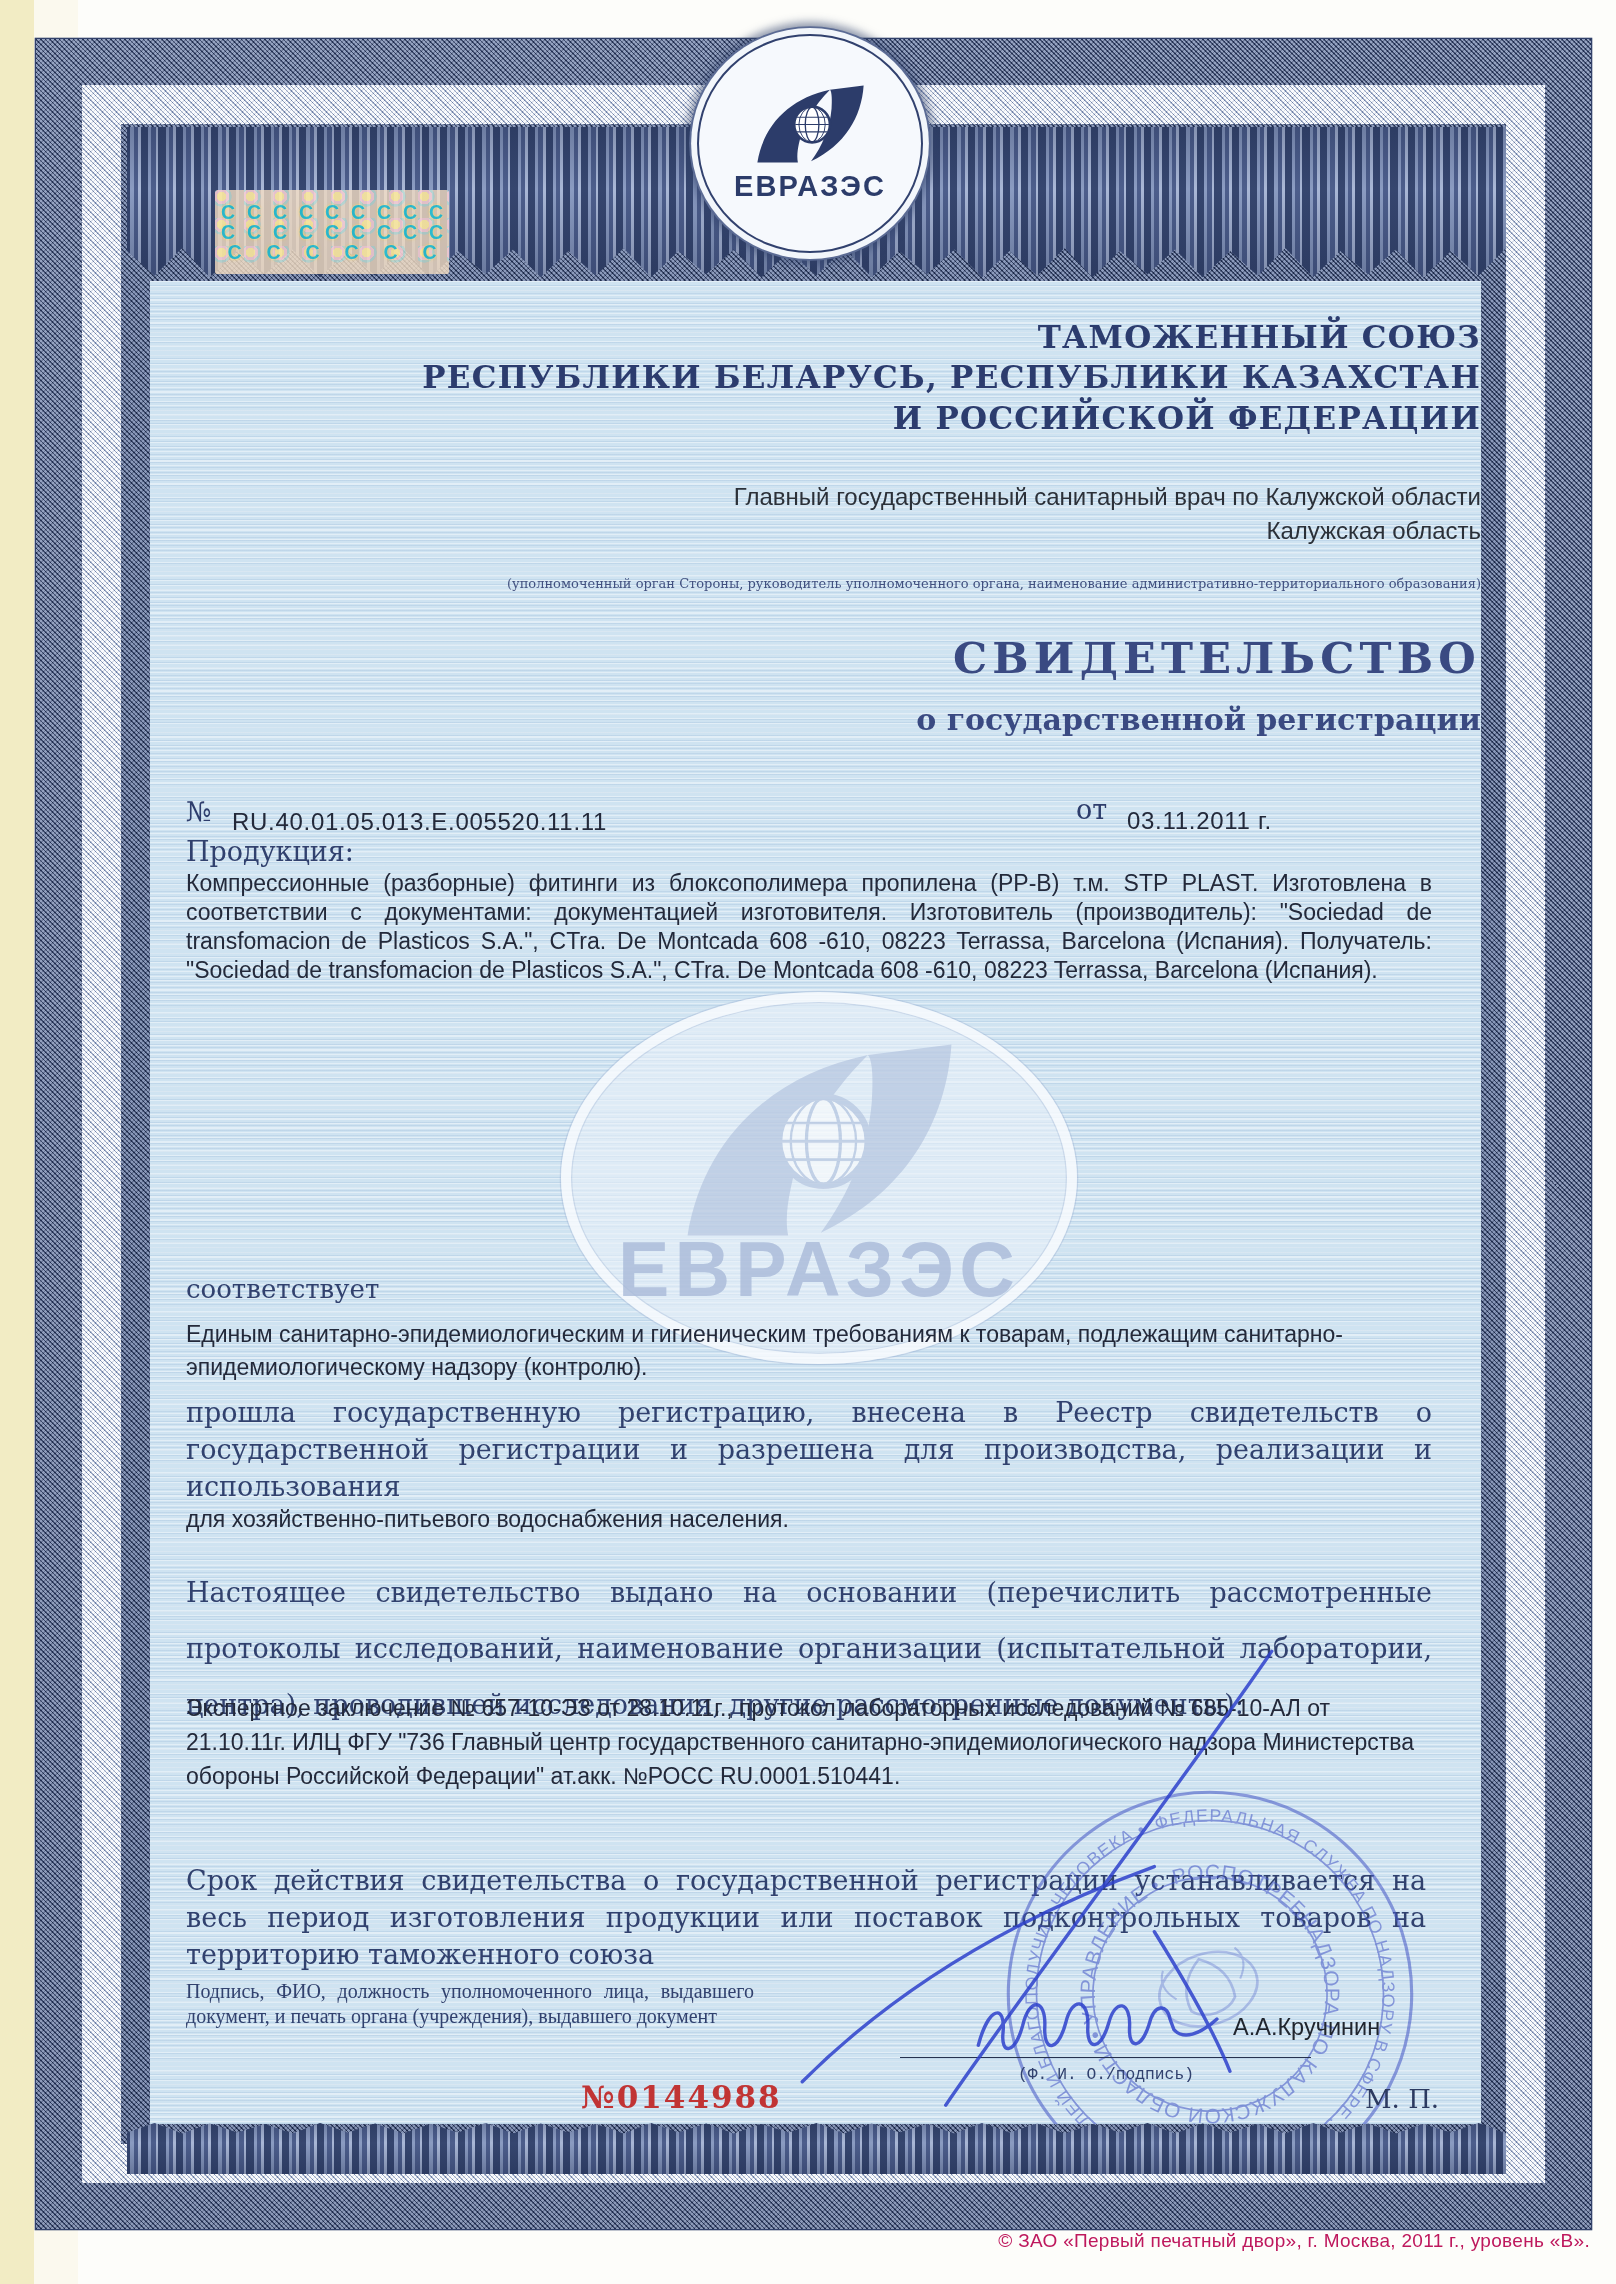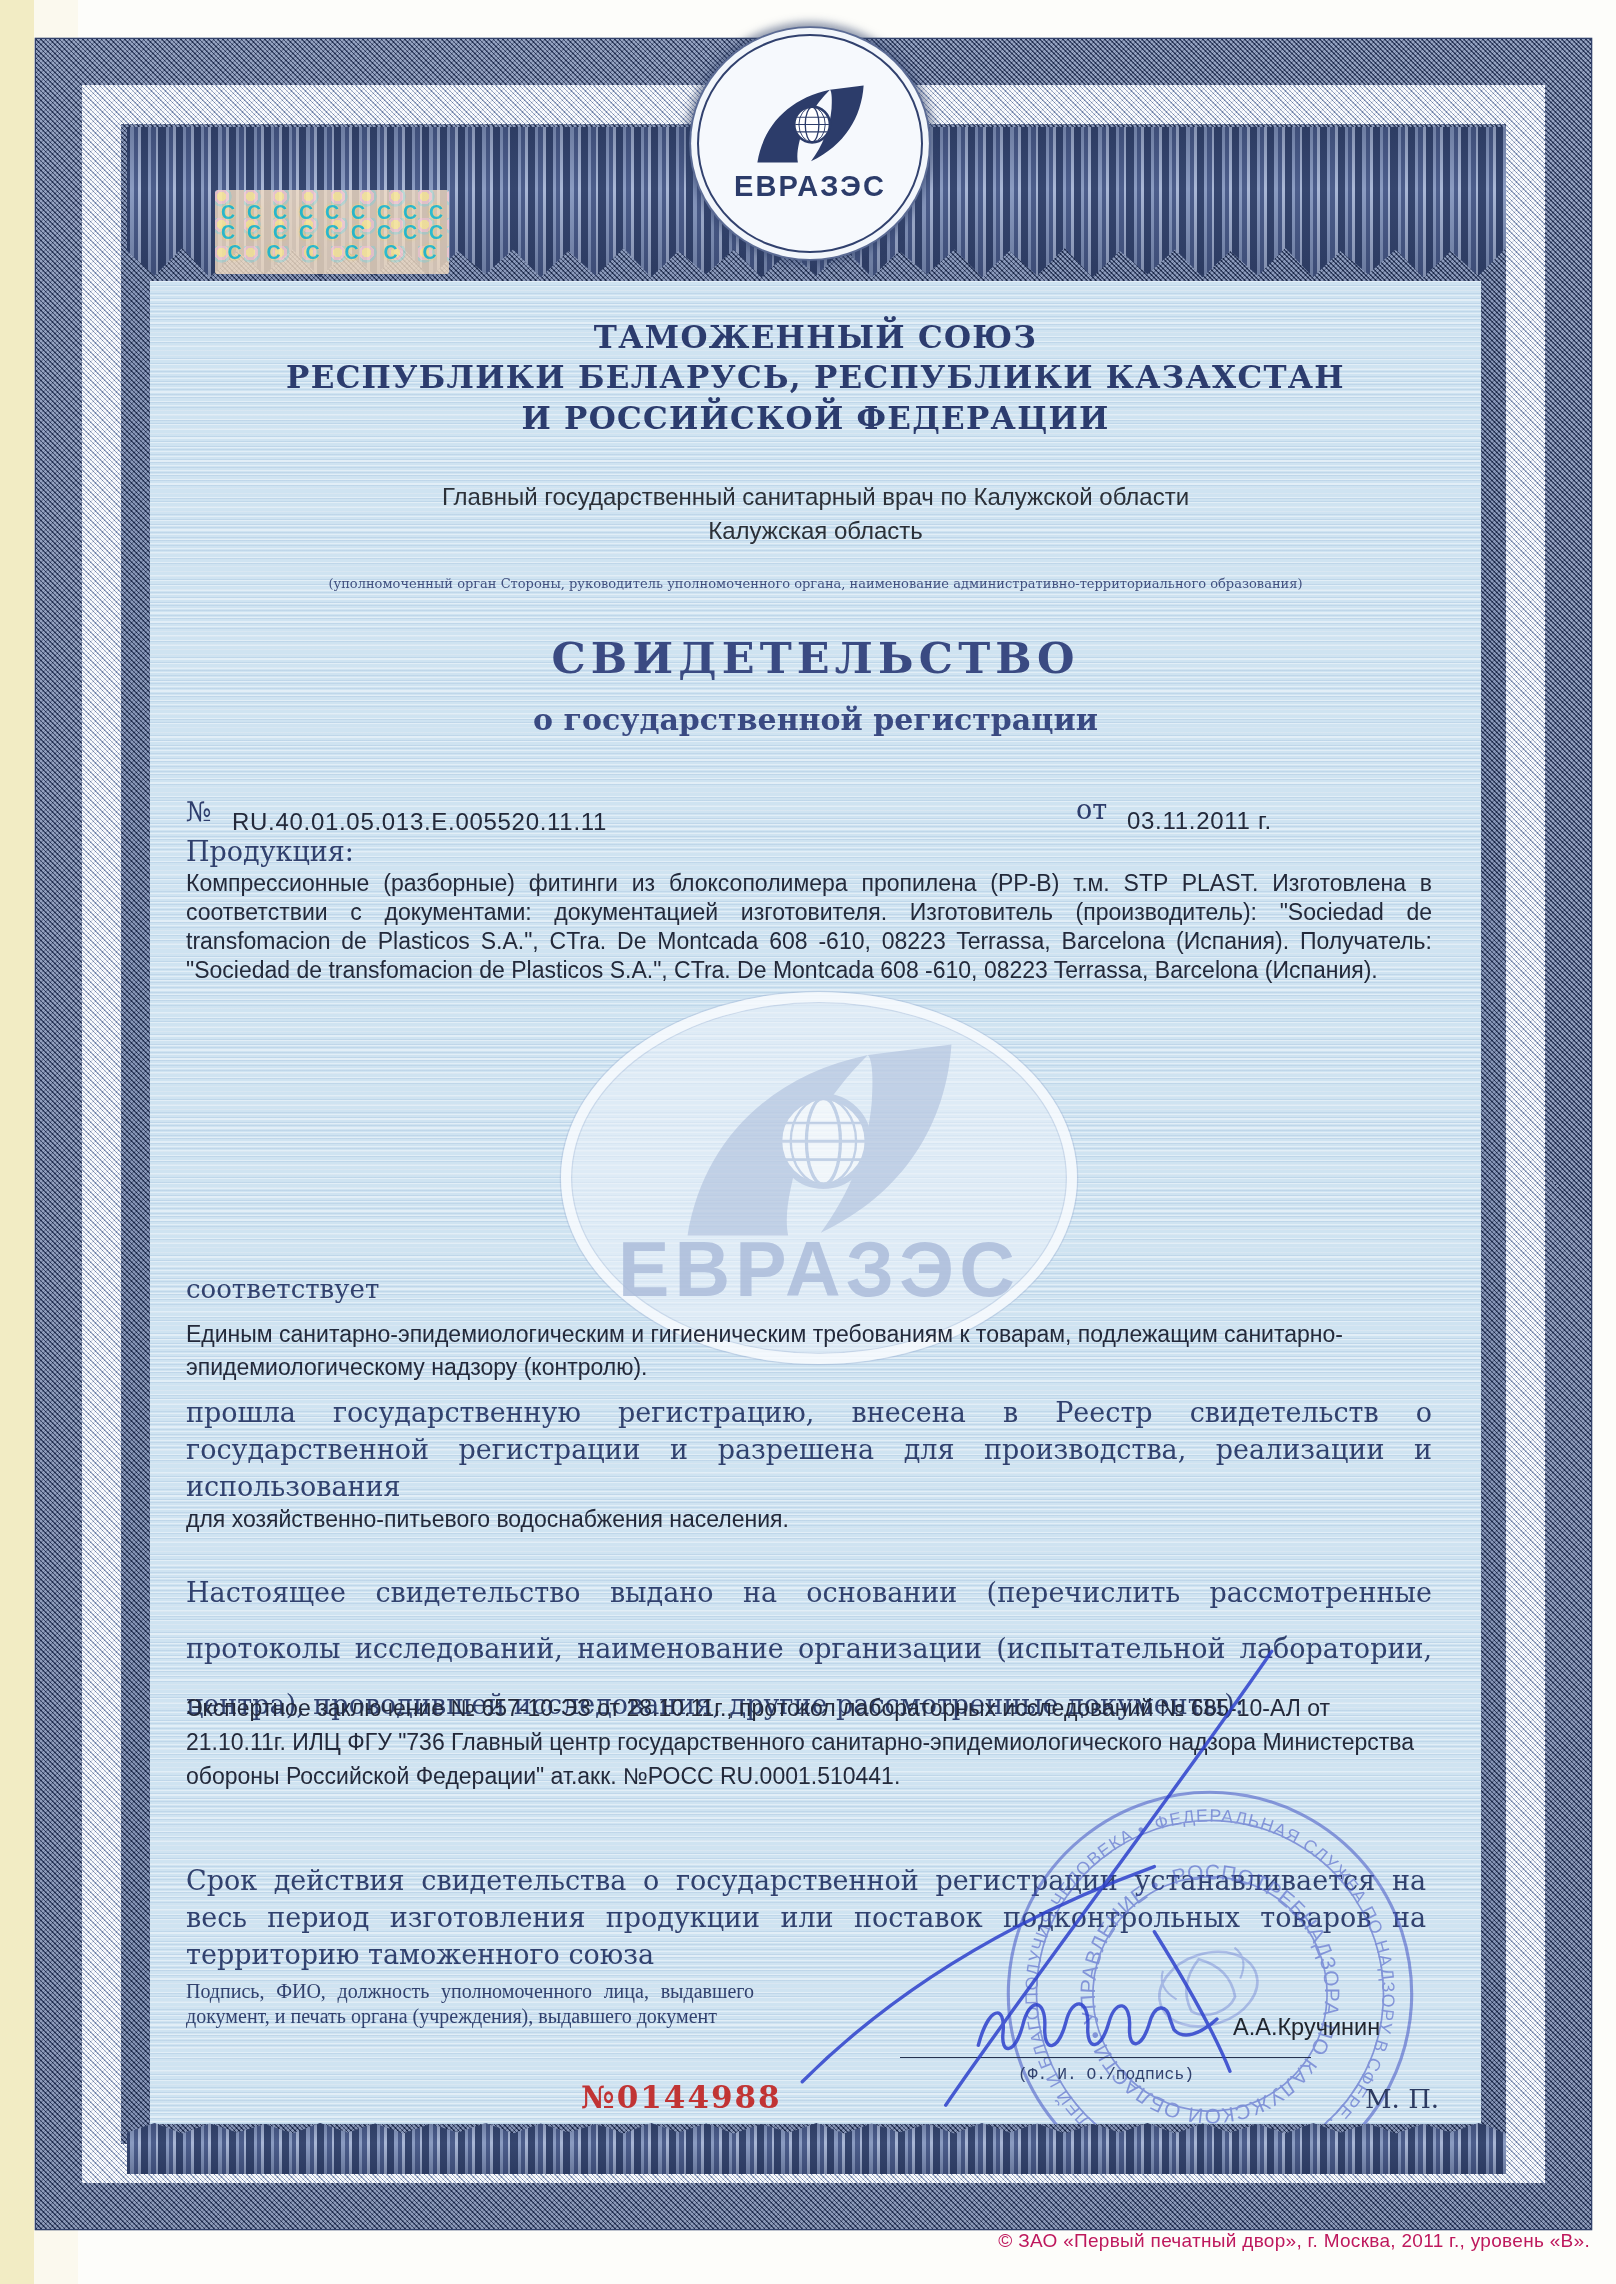--- a/index.html
+++ b/index.html
@@ -34,21 +34,21 @@
     clip-path:polygon(0 0,100% 0,100% 78%,98% 96%,96% 80%,94% 97%,92% 79%,90% 95%,88% 80%,86% 97%,84% 78%,82% 96%,80% 80%,78% 97%,76% 79%,74% 95%,72% 80%,70% 97%,68% 78%,66% 96%,64% 80%,62% 97%,60% 79%,58% 95%,56% 80%,54% 97%,52% 78%,50% 96%,48% 80%,46% 97%,44% 79%,42% 95%,40% 80%,38% 97%,36% 78%,34% 96%,32% 80%,30% 97%,28% 79%,26% 95%,24% 80%,22% 97%,20% 78%,18% 96%,16% 80%,14% 97%,12% 79%,10% 95%,8% 80%,6% 97%,4% 78%,2% 96%,0 80%);}
   .curtain-bottom{top:2122px;height:52px;
     clip-path:polygon(0 100%,0 20%,2% 2%,4% 22%,6% 3%,8% 20%,10% 4%,12% 22%,14% 2%,16% 20%,18% 3%,20% 22%,22% 4%,24% 20%,26% 2%,28% 22%,30% 3%,32% 20%,34% 4%,36% 22%,38% 2%,40% 20%,42% 3%,44% 22%,46% 4%,48% 20%,50% 2%,52% 22%,54% 3%,56% 20%,58% 4%,60% 22%,62% 2%,64% 20%,66% 3%,68% 22%,70% 4%,72% 20%,74% 2%,76% 22%,78% 3%,80% 20%,82% 4%,84% 22%,86% 2%,88% 20%,90% 3%,92% 22%,94% 4%,96% 20%,98% 2%,100% 22%,100% 100%);}
   
   .content{position:absolute;left:150px;top:281px;width:1331px;height:1843px;z-index:2;overflow:hidden;
     background:
       repeating-linear-gradient(180deg, rgba(255,255,255,.4) 0 1.3px, rgba(255,255,255,0) 1.3px 4.6px),
       repeating-linear-gradient(0deg, rgba(110,150,195,.16) 0 0.7px, rgba(110,150,195,0) 0.7px 2.6px),
       #cfe3f1;}
   .abs{position:absolute;}
-  .ctr{left:0;width:100%;text-align:center;}
+  .ctr{left:0;width:100%;text-align:right;}
   .serifnavy{font-family:"DejaVu Serif",serif;color:#31416e;}
   .sansdark{font-family:"Liberation Sans",sans-serif;color:#23293a;}
   .just{text-align:justify;}
   
   .h-union{font-family:"DejaVu Serif",serif;font-weight:bold;color:#2c3c6e;font-size:31px;letter-spacing:1.3px;}
   .h-org{font-size:24px;color:#2b3038;}
   .h-note{font-family:"DejaVu Serif",serif;font-size:13px;color:#41507f;}
   .t-main{font-family:"DejaVu Serif",serif;font-weight:bold;color:#3a4a82;font-size:43px;letter-spacing:5.2px;}
   .t-sub{font-family:"DejaVu Serif",serif;font-weight:bold;color:#3a4a82;font-size:30px;}
   .reg-label{font-family:"DejaVu Serif",serif;font-size:27px;color:#2e3d6c;}

